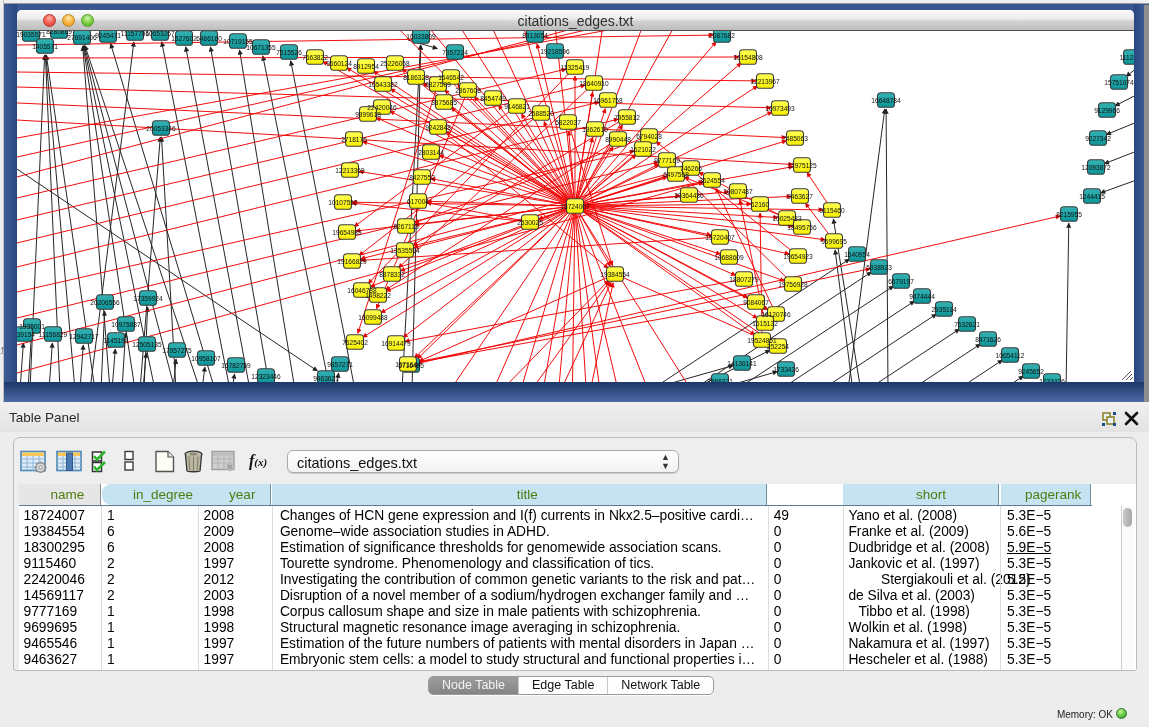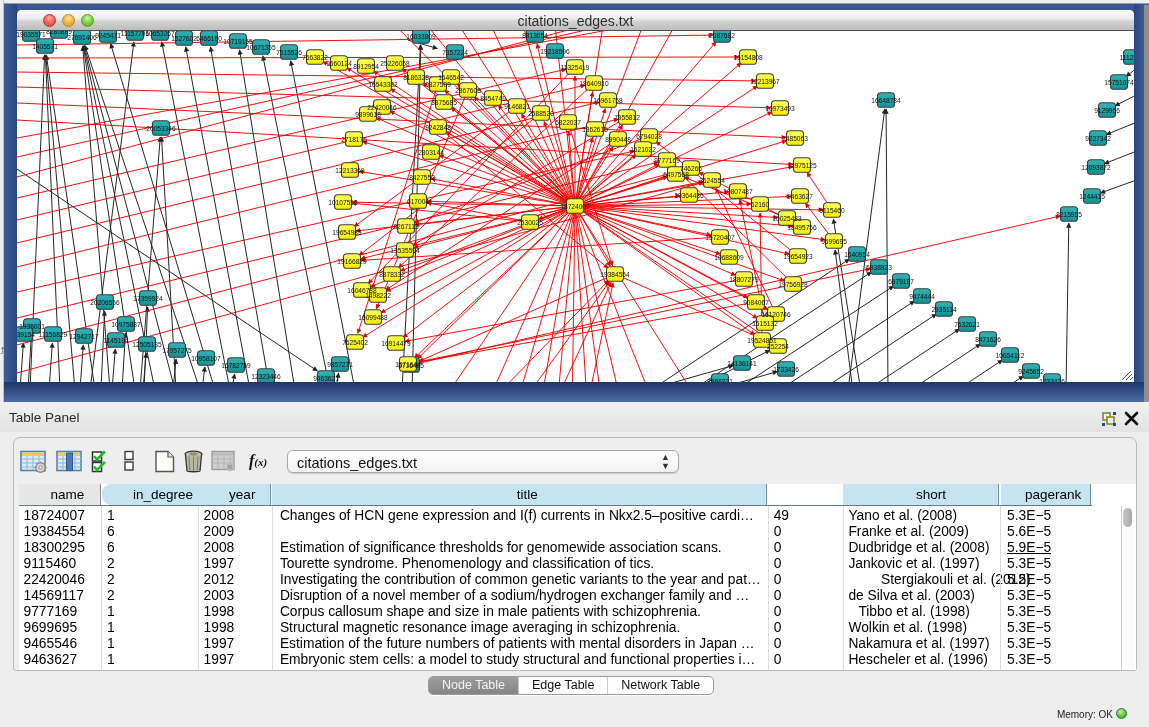--- a/index.html
+++ b/index.html
@@ -27,21 +27,21 @@
 #tpclose { position:absolute; left:1124px; top:8px; width:16px; height:16px; }
 #container { position:absolute; left:13px; top:35px; width:1123.5px; height:234px; background:#eeeeee;
   border:1px solid #bbb; border-radius:7px 7px 3px 3px; }
 .ticon { position:absolute; top:48px; }
 #combo { position:absolute; left:287px; top:48px; width:392px; height:23px; background:linear-gradient(180deg,#ffffff,#f2f2f2);
   border:1px solid #a9a9a9; border-radius:6px; box-shadow:0 1px 1px rgba(0,0,0,.15); }
 #combo span { position:absolute; left:9px; top:3.5px; font-size:14.5px; color:#111; }
 #combo .arr { position:absolute; right:8px; top:2px; font-size:9px; color:#333; line-height:9px; }
 #thead { position:absolute; left:19px; top:81.5px; width:1117px; height:22px; background:#fff; }
 .hcell { position:absolute; top:0; height:21px; background:#c6e3f2; border-right:1px solid #6f8fa2;
-  font-size:13.5px; color:#000000; text-align:center; line-height:21px; padding-left:16px; white-space:nowrap; overflow:hidden; }
+  font-size:13.5px; color:#4d7c0f; text-align:center; line-height:21px; padding-left:16px; white-space:nowrap; overflow:hidden; }
 .hcell.gray { background:#e6e6e6; border-right:1px solid #8a8a8a; }
 #theadline { position:absolute; left:19px; top:102.5px; width:1072.8px; height:1px; background:#5f7c8e; }
 #tbody { position:absolute; left:19px; top:103.5px; width:1117px; height:164.5px; background:#fff; }
 .cell { position:absolute; font-size:13.8px; color:#000; white-space:nowrap; height:16px; line-height:16px; }
 .hcell.short { padding-left:20px; }
 .hcell.outde { text-align:left; padding-left:5px;margin-top:23px; }
 #vline1 { position:absolute; left:1120.5px; top:103.5px; width:1px; height:164px; background:#ccc; }
 #sbtrack { position:absolute; left:1121.5px; top:103.5px; width:12px; height:164px; background:#fbfbfb; }
 #sbthumb { position:absolute; left:1123px; top:106px; width:9px; height:19px; background:linear-gradient(90deg,#c9c9c9,#a8a8a8); border-radius:5px; }
 #tabs { position:absolute; left:428px; top:274px; height:19px; border:1px solid #9b9b9b; border-radius:5px;
@@ -659,41 +659,42 @@
   <div class="cell" style="left:23.5px;top:106px;">18724007</div>
     <div class="cell" style="left:107.1px;top:106px;">1</div>
     <div class="cell" style="left:203.6px;top:106px;">2008</div>
     <div class="cell" style="left:279.9px;top:106px;width:483px;overflow:hidden;">Changes of HCN gene expression and I(f) currents in Nkx2.5–positive cardi…</div>
     <div class="cell" style="left:773.7px;top:106px;text-align:center;">49</div>
     <div class="cell" style="left:848.4px;top:106px;">Yano et al. (2008)</div>
     <div class="cell" style="left:1007.0px;top:106px;">5.3E−5</div>
     <div class="cell" style="left:23.5px;top:122px;">19384554</div>
     <div class="cell" style="left:107.1px;top:122px;">6</div>
     <div class="cell" style="left:203.6px;top:122px;">2009</div>
+    <div class="cell" style="left:279.9px;top:122px;width:483px;overflow:hidden;">Genome–wide association studies in ADHD.</div>
     <div class="cell" style="left:773.7px;top:122px;">0</div>
     <div class="cell" style="left:848.4px;top:122px;">Franke et al. (2009)</div>
     <div class="cell" style="left:1007.0px;top:122px;">5.6E−5</div>
     <div class="cell" style="left:23.5px;top:138px;">18300295</div>
     <div class="cell" style="left:107.1px;top:138px;">6</div>
     <div class="cell" style="left:203.6px;top:138px;">2008</div>
     <div class="cell" style="left:279.9px;top:138px;width:483px;overflow:hidden;">Estimation of significance thresholds for genomewide association scans.</div>
     <div class="cell" style="left:773.7px;top:138px;">0</div>
     <div class="cell" style="left:848.4px;top:138px;">Dudbridge et al. (2008)</div>
     <div class="cell" style="left:1007.0px;top:138px;text-decoration:underline;">5.9E−5</div>
     <div class="cell" style="left:23.5px;top:154px;">9115460</div>
     <div class="cell" style="left:107.1px;top:154px;">2</div>
     <div class="cell" style="left:203.6px;top:154px;">1997</div>
     <div class="cell" style="left:279.9px;top:154px;width:483px;overflow:hidden;">Tourette syndrome. Phenomenology and classification of tics.</div>
     <div class="cell" style="left:773.7px;top:154px;">0</div>
     <div class="cell" style="left:848.4px;top:154px;">Jankovic et al. (1997)</div>
     <div class="cell" style="left:1007.0px;top:154px;">5.3E−5</div>
     <div class="cell" style="left:23.5px;top:170px;">22420046</div>
     <div class="cell" style="left:107.1px;top:170px;">2</div>
     <div class="cell" style="left:203.6px;top:170px;">2012</div>
-    <div class="cell" style="left:279.9px;top:170px;width:483px;overflow:hidden;">Investigating the contribution of common genetic variants to the year and pat…</div>
+    <div class="cell" style="left:279.9px;top:170px;width:483px;overflow:hidden;">Investigating the contribution of common genetic variants to the risk and pat…</div>
     <div class="cell" style="left:773.7px;top:170px;">0</div>
     <div class="cell" style="left:881px;top:170px;">Stergiakouli et al. (2012)</div>
     <div class="cell" style="left:1007.0px;top:170px;">5.5E−5</div>
     <div class="cell" style="left:23.5px;top:186px;">14569117</div>
     <div class="cell" style="left:107.1px;top:186px;">2</div>
     <div class="cell" style="left:203.6px;top:186px;">2003</div>
     <div class="cell" style="left:279.9px;top:186px;width:483px;overflow:hidden;">Disruption of a novel member of a sodium/hydrogen exchanger family and …</div>
     <div class="cell" style="left:773.7px;top:186px;">0</div>
     <div class="cell" style="left:848.4px;top:186px;">de Silva et al. (2003)</div>
     <div class="cell" style="left:1007.0px;top:186px;">5.3E−5</div>
@@ -716,21 +717,21 @@
     <div class="cell" style="left:203.6px;top:234px;">1997</div>
     <div class="cell" style="left:279.9px;top:234px;width:483px;overflow:hidden;">Estimation of the future numbers of patients with mental disorders in Japan …</div>
     <div class="cell" style="left:773.7px;top:234px;">0</div>
     <div class="cell" style="left:848.4px;top:234px;">Nakamura et al. (1997)</div>
     <div class="cell" style="left:1007.0px;top:234px;">5.3E−5</div>
     <div class="cell" style="left:23.5px;top:250px;">9463627</div>
     <div class="cell" style="left:107.1px;top:250px;">1</div>
     <div class="cell" style="left:203.6px;top:250px;">1997</div>
     <div class="cell" style="left:279.9px;top:250px;width:483px;overflow:hidden;">Embryonic stem cells: a model to study structural and functional properties i…</div>
     <div class="cell" style="left:773.7px;top:250px;">0</div>
-    <div class="cell" style="left:848.4px;top:250px;">Hescheler et al. (1996)</div>
+    <div class="cell" style="left:848.4px;top:250px;">Hescheler et al. (1988)</div>
     <div class="cell" style="left:1007.0px;top:250px;">5.3E−5</div>
     <div style="position:absolute;left:101.1px;top:104px;width:1px;height:164px;background:#dcdcdc;"></div>
     <div style="position:absolute;left:197.6px;top:104px;width:1px;height:164px;background:#dcdcdc;"></div>
     <div style="position:absolute;left:271.9px;top:104px;width:1px;height:164px;background:#dcdcdc;"></div>
     <div style="position:absolute;left:767.7px;top:104px;width:1px;height:164px;background:#dcdcdc;"></div>
     <div style="position:absolute;left:842.9px;top:104px;width:1px;height:164px;background:#dcdcdc;"></div>
     <div style="position:absolute;left:1000.0px;top:104px;width:1px;height:164px;background:#dcdcdc;"></div>
   <div id="vline1"></div>
     <div id="sbtrack"></div>
     <div id="sbthumb"></div>

